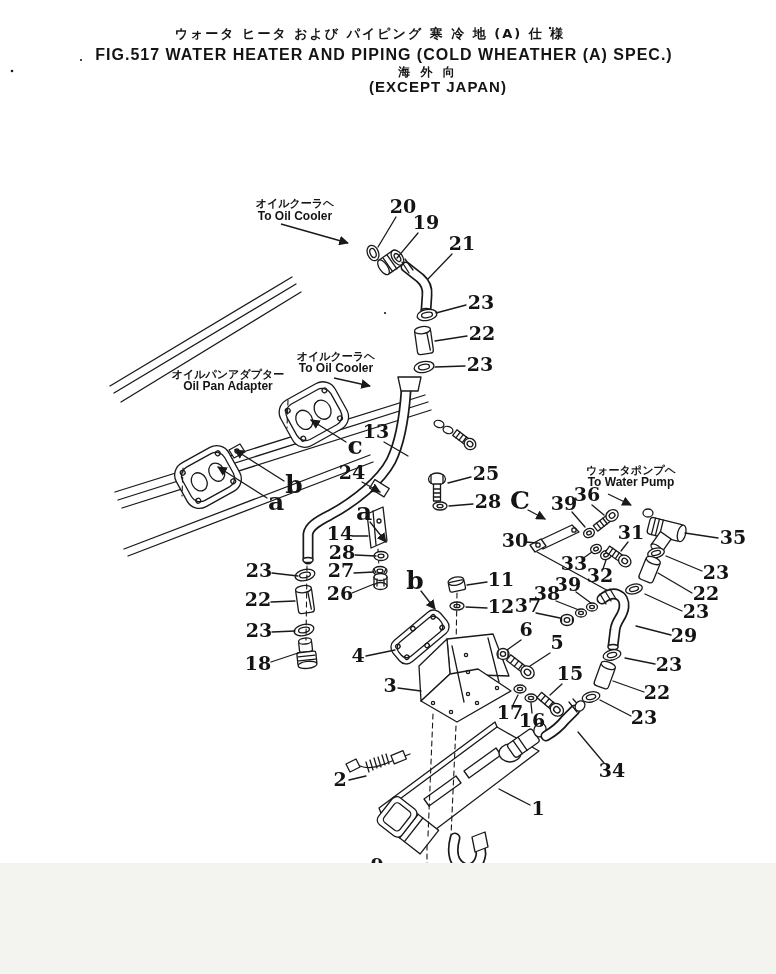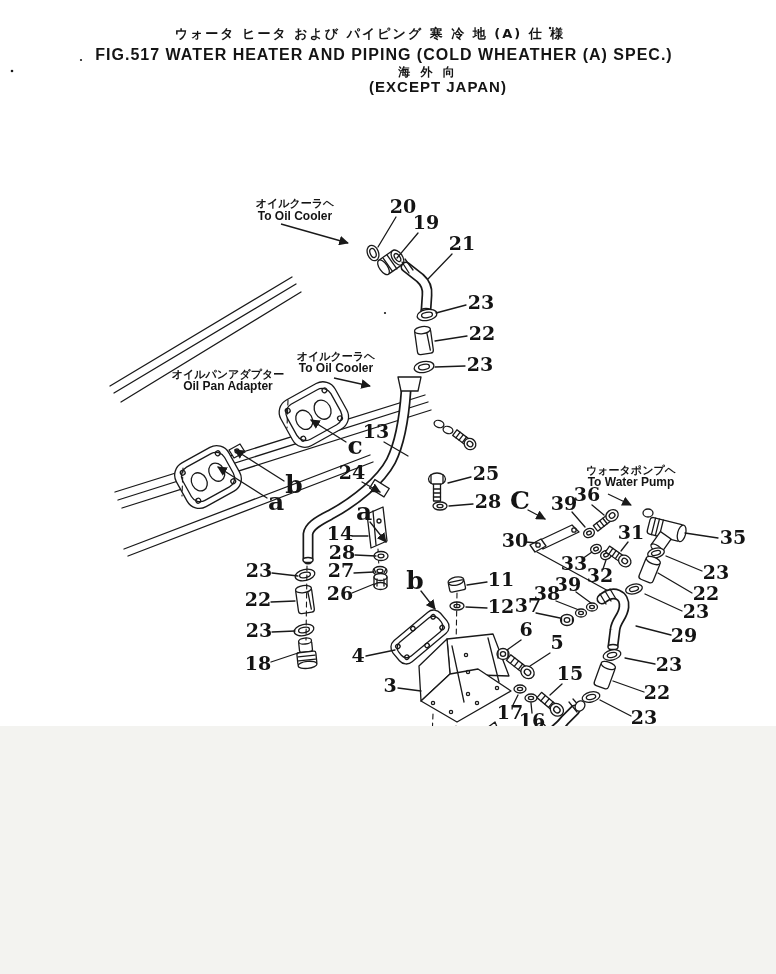--- a/index.html
+++ b/index.html
@@ -1,16 +1,16 @@
 <!DOCTYPE html>
 <html><head>
 <meta charset="utf-8">
 <style>
   html,body{margin:0;padding:0;background:#f3f3f0;}
-  .page{position:relative;width:776px;height:726px;background:#fff;margin:0 auto;
+  .page{position:relative;width:776px;height:863px;background:#fff;margin:0 auto;
         font-family:"Liberation Sans",sans-serif;overflow:hidden;}
   svg{display:block}
   
   #art, #labels{stroke-linecap:round;stroke-linejoin:round;}
   #art path,#art rect,#art ellipse,#art circle,#art polyline{stroke:#191919;stroke-width:1.3;fill:none;}
   #art .w{fill:#ffffff;}
   #art .cas{stroke:#191919;stroke-width:11;fill:none;}
   #art .inn{stroke:#ffffff;stroke-width:7.6;fill:none;}
   #art .dash{stroke-dasharray:5 4;stroke-width:1.1;}
   #art .dot{fill:#191919;stroke:none;}

